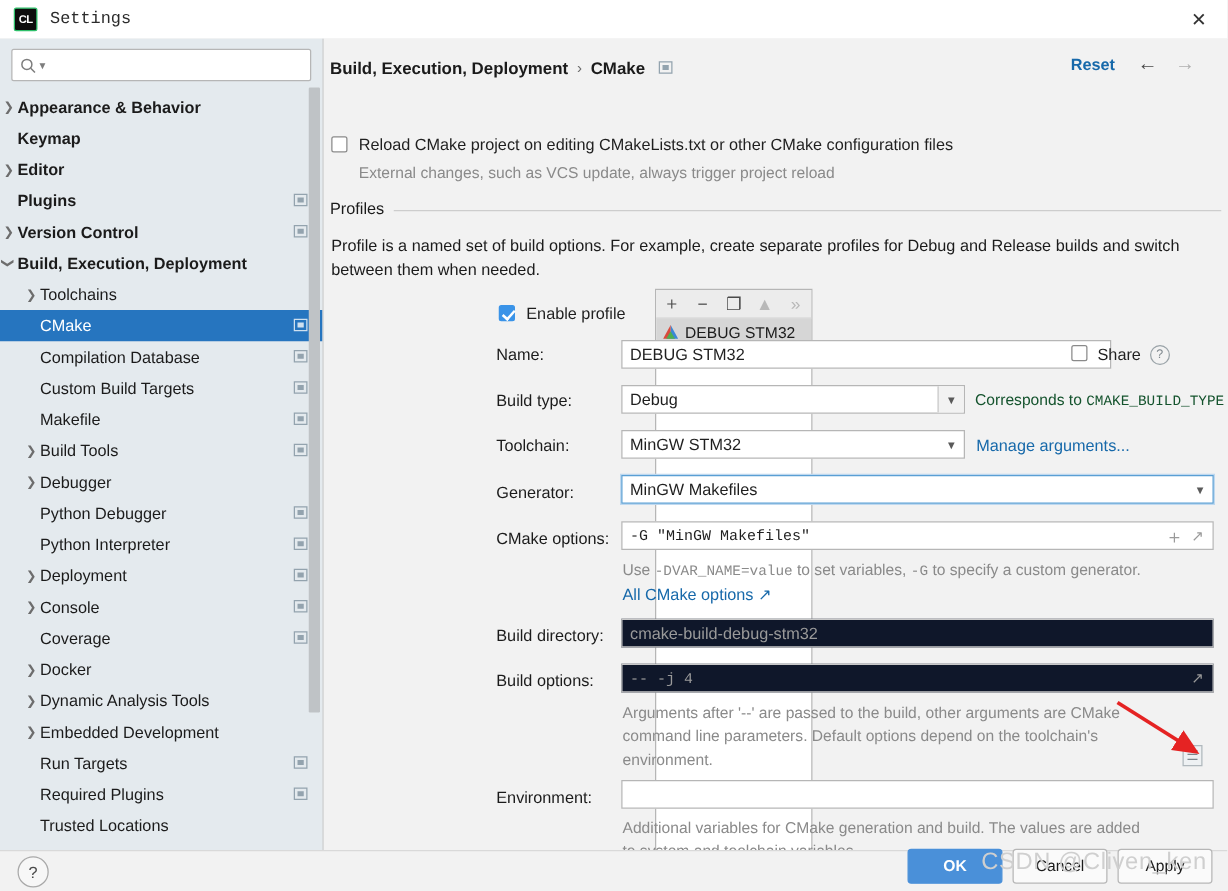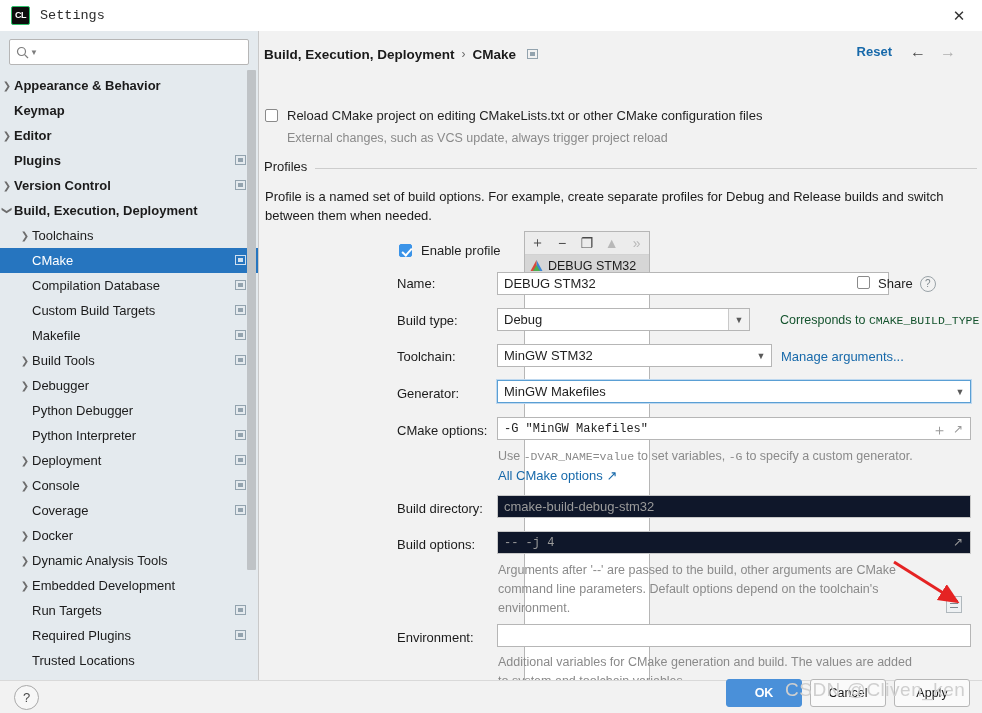--- a/index.html
+++ b/index.html
@@ -404,21 +404,21 @@
   <div class="fld" style="left:238px;top:241px;width:392px;">
     <span class="val">DEBUG STM32</span>
   </div>
   <div style="position:absolute;left:598px;top:245px;display:flex;align-items:flex-start;">
     <span class="cbx"></span>
     <span style="margin-left:8px;font-size:13px;">Share</span>
     <span style="margin-left:7px;width:14px;height:14px;border:1px solid #9aa3a8;border-radius:50%;color:#7d868c;font-size:10px;line-height:13px;text-align:center;">?</span>
   </div>
 
   <div class="frm-label" style="left:138px;top:282px;">Build type:</div>
-  <div class="fld" style="left:238px;top:277px;width:253px;">
+  <div class="fld" style="left:238px;top:277px;width:275px;">
     <span class="val">Debug</span>
     <span class="dd-arrow boxed">▼</span>
   </div>
   <div style="position:absolute;left:521px;top:282px;font-size:12.5px;color:#14532d;white-space:nowrap;">
     <span>Corresponds to </span><span class="mono-sm">CMAKE_BUILD_TYPE</span>
   </div>
 
   <div class="frm-label" style="left:138px;top:318px;">Toolchain:</div>
   <div class="fld" style="left:238px;top:313px;width:275px;">
     <span class="val">MinGW STM32</span>

